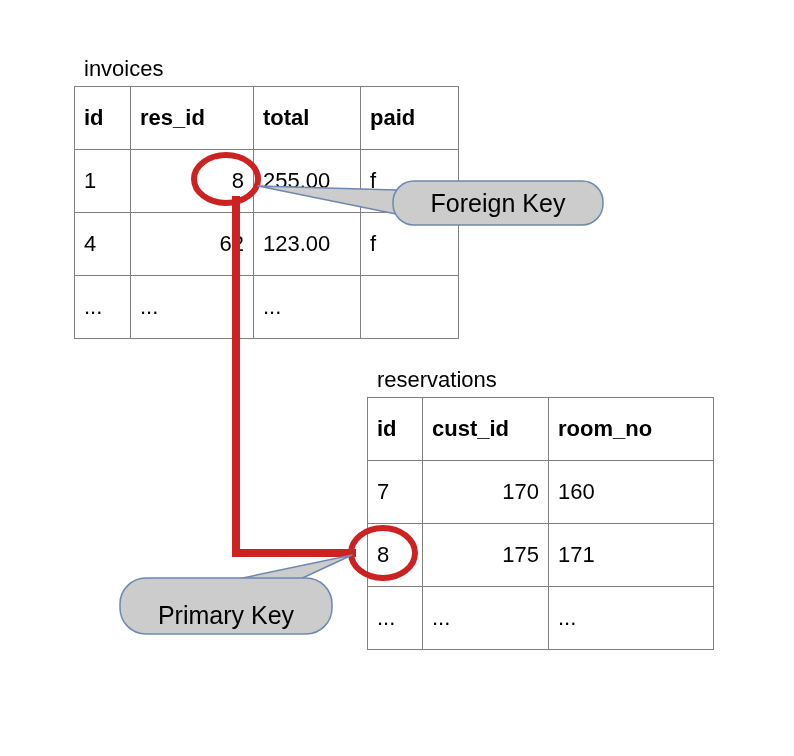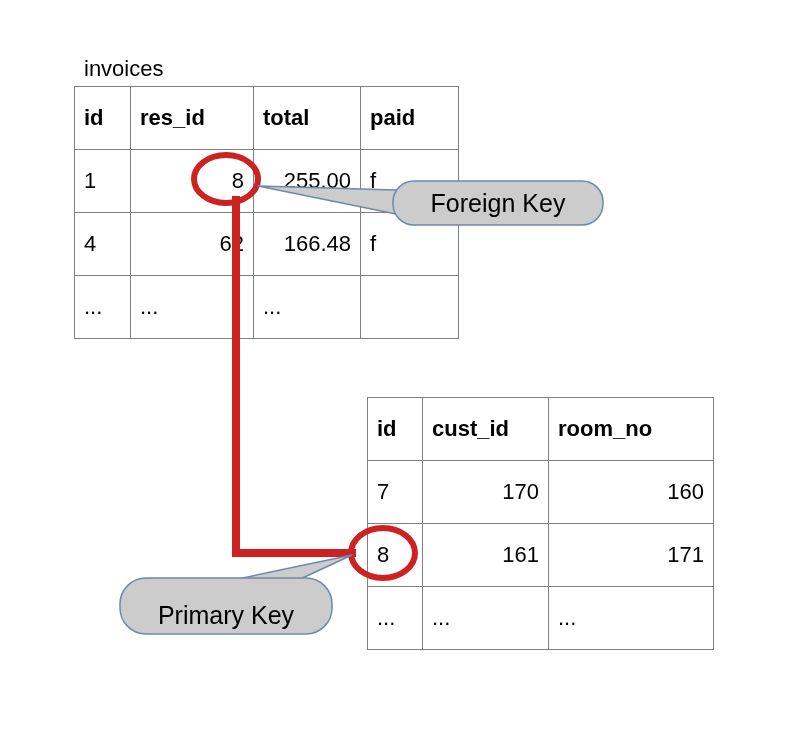--- a/index.html
+++ b/index.html
@@ -71,21 +71,21 @@
     left: 367px;
     top: 397px;
     width: 346px;
   }
   #reservations-table th,
   #reservations-table td { height: 62px; }
   #reservations-caption { left: 377px; top: 369px; }
 
   .al-left   { text-align: left; }
   .al-right  { text-align: right; }
-  .al-center { text-align: right; }
+  .al-center { text-align: left; }
 
   
   #overlay {
     position: absolute;
     left: 0;
     top: 0;
     width: 794px;
     height: 756px;
     pointer-events: none;
   }
@@ -120,32 +120,33 @@
     <tbody>
       <tr>
         <td class="al-left">1</td>
         <td class="al-right">8</td>
         <td class="al-center">255.00</td>
         <td class="al-left">f</td>
       </tr>
       <tr>
         <td class="al-left">4</td>
         <td class="al-right">62</td>
-        <td class="al-center">166.48</td>
+        <td class="al-center">123.00</td>
         <td class="al-left">f</td>
       </tr>
       <tr>
         <td class="al-left">...</td>
         <td class="al-left">...</td>
         <td class="al-left">...</td>
         <td class="al-left"></td>
       </tr>
     </tbody>
   </table>
 
+  <div class="tbl-caption" id="reservations-caption">reservations</div>
 
   <table class="db-table" id="reservations-table">
     <colgroup>
       <col style="width:55px">
       <col style="width:126px">
       <col style="width:165px">
     </colgroup>
     <thead>
       <tr>
         <th class="al-left">id</th>
@@ -154,21 +155,21 @@
       </tr>
     </thead>
     <tbody>
       <tr>
         <td class="al-left">7</td>
         <td class="al-right">170</td>
         <td class="al-center">160</td>
       </tr>
       <tr>
         <td class="al-left">8</td>
-        <td class="al-right">161</td>
+        <td class="al-right">175</td>
         <td class="al-center">171</td>
       </tr>
       <tr>
         <td class="al-left">...</td>
         <td class="al-left">...</td>
         <td class="al-left">...</td>
       </tr>
     </tbody>
   </table>
 

